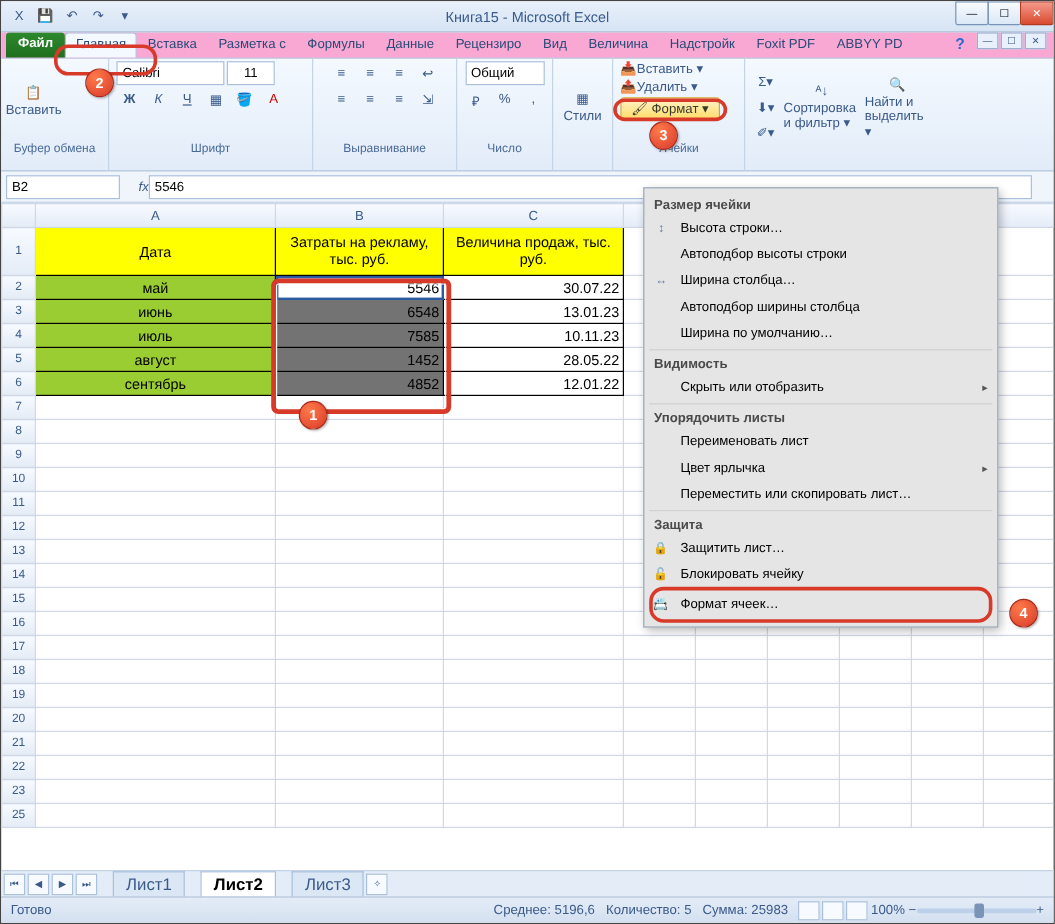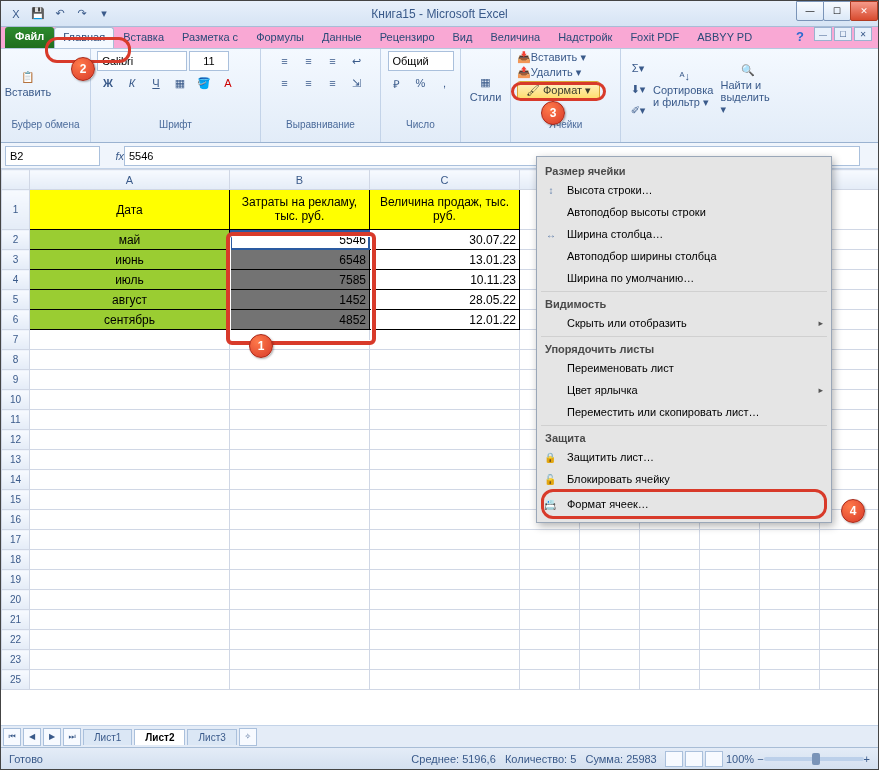--- a/index.html
+++ b/index.html
@@ -75,21 +75,21 @@
   .dd-ico { width: 20px; height: 16px; display: inline-flex; align-items: center; justify-content: center; color: #5a7aa8; font-size: 10px; }
   .dd-sep { border-top: 1px solid #d0d0d0; margin: 2px 4px; }
   .dd-sub::after { content: "▸"; position: absolute; right: 8px; color: #555; font-size: 9px; }
   .dd-fc-wrap { position: relative; padding: 3px 0; }
   .hint-r4 { position: absolute; left: 4px; right: 4px; top: -1px; bottom: -1px; border: 3px solid #d83a2a; border-radius: 12px; pointer-events: none; }
   .b4 { top: 498px; left: 840px; }
 
   
   .sheetbar { position: absolute; bottom: 22px; left: 0; right: 0; height: 22px; background: #e4ecf7; display: flex; align-items: center; border-top: 1px solid #c3d3e8; }
   .navbtn { width: 18px; height: 18px; border: 1px solid #aac0dc; background: #f7faff; margin-left: 2px; display: flex; align-items: center; justify-content: center; font-size: 8px; color: #3a5a8a; }
-  .sheet-tab { padding: 2px 10px; border: 1px solid #aac0dc; border-bottom: none; background: #dbe7f5; margin-left: 2px; font-size: 10px; color: #3a5a8a; }
+  .sheet-tab { padding: 2px 10px; border: 1px solid #aac0dc; border-bottom: none; background: #dbe7f5; margin-left: 13px; font-size: 14px; color: #3a5a8a; }
   .sheet-tab.active { background: #fff; font-weight: bold; color: #000; }
 
   
   .status { position: absolute; bottom: 0; left: 0; right: 0; height: 22px; background: linear-gradient(#e4ecf7,#d4e0f0); display: flex; align-items: center; padding: 0 8px; color: #3a5a8a; font-size: 11px; border-top: 1px solid #a8bdd6; }
   .status .spacer { flex: 1; }
   .zoom-slider { width: 100px; height: 4px; background: #bcd0ea; position: relative; border-radius: 2px; }
   .zoom-thumb { position: absolute; top: -4px; left: 48px; width: 8px; height: 12px; background: #7a94b8; border-radius: 2px; }
   .viewbtn { width: 18px; height: 16px; border: 1px solid #aac0dc; background: #f7faff; margin-left: 2px; }
   .doc-winctl { position: absolute; right: 6px; top: 26px; display: flex; gap: 2px; z-index: 30; }
   .doc-winctl span { width: 18px; height: 14px; border: 1px solid #9ab2d0; background: #e8f0fb; display: inline-flex; align-items: center; justify-content: center; font-size: 8px; color: #3a5a8a; }

